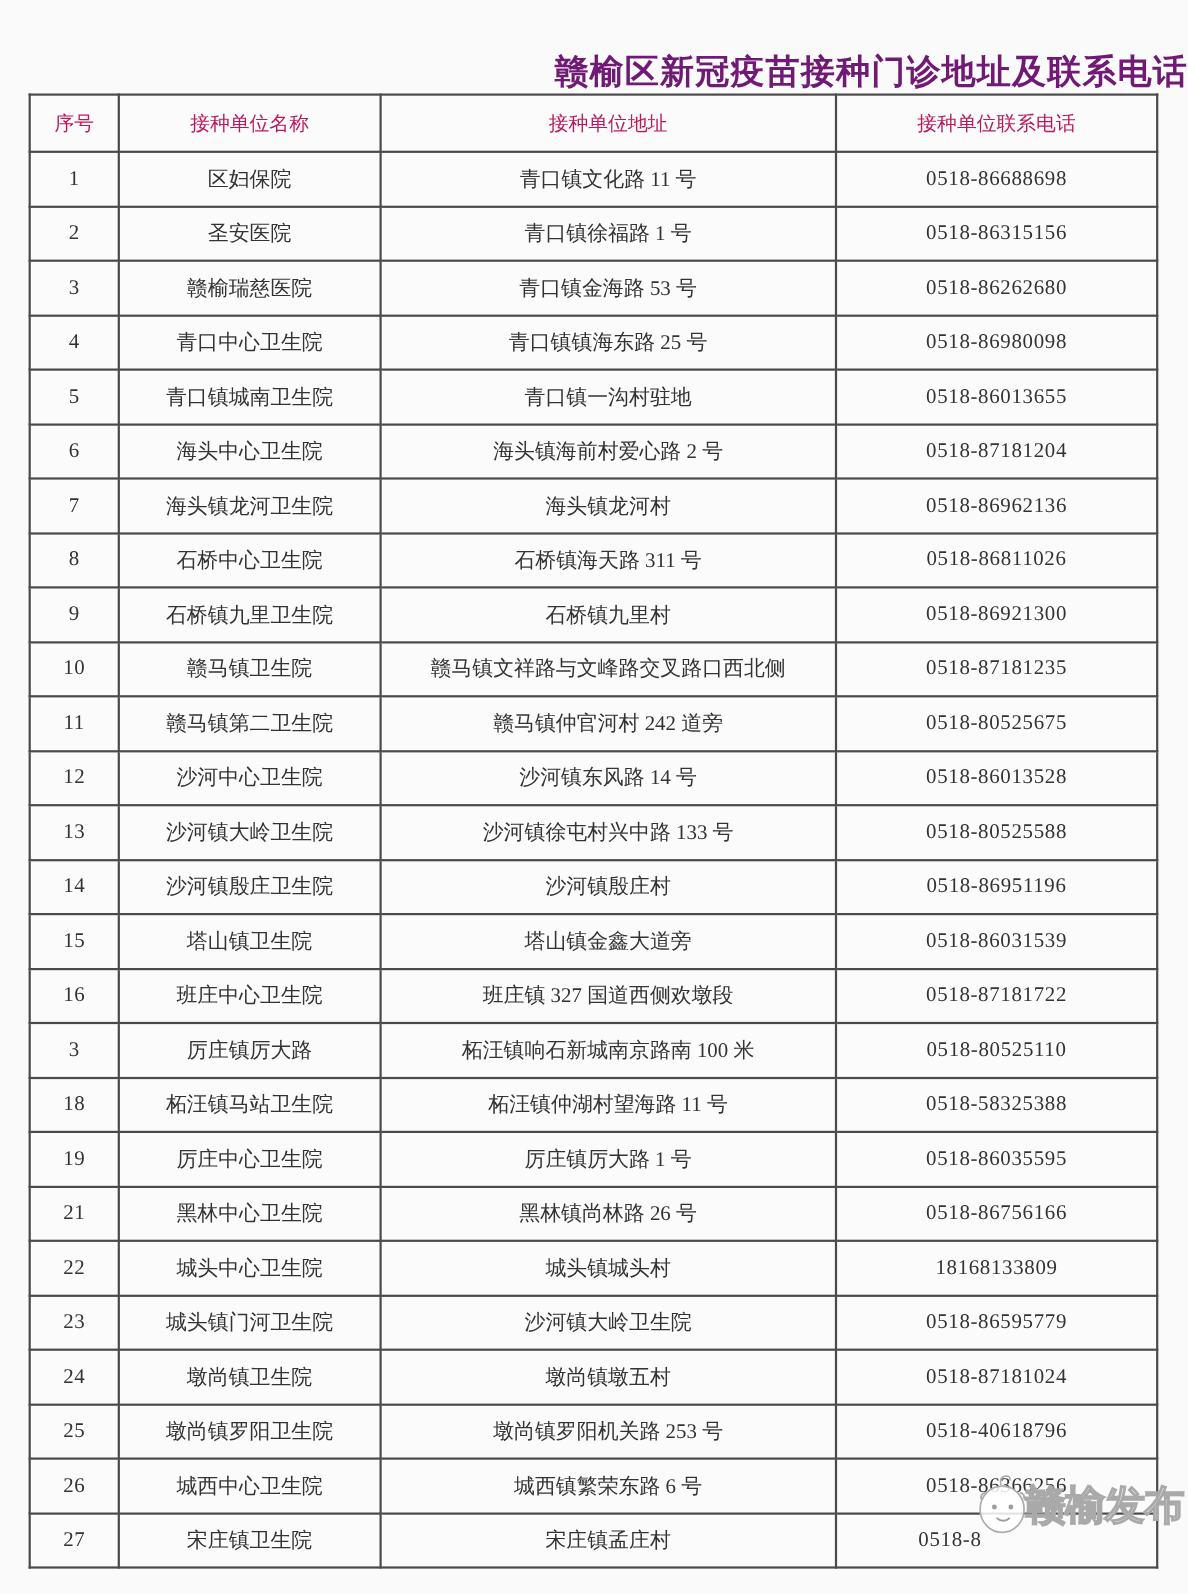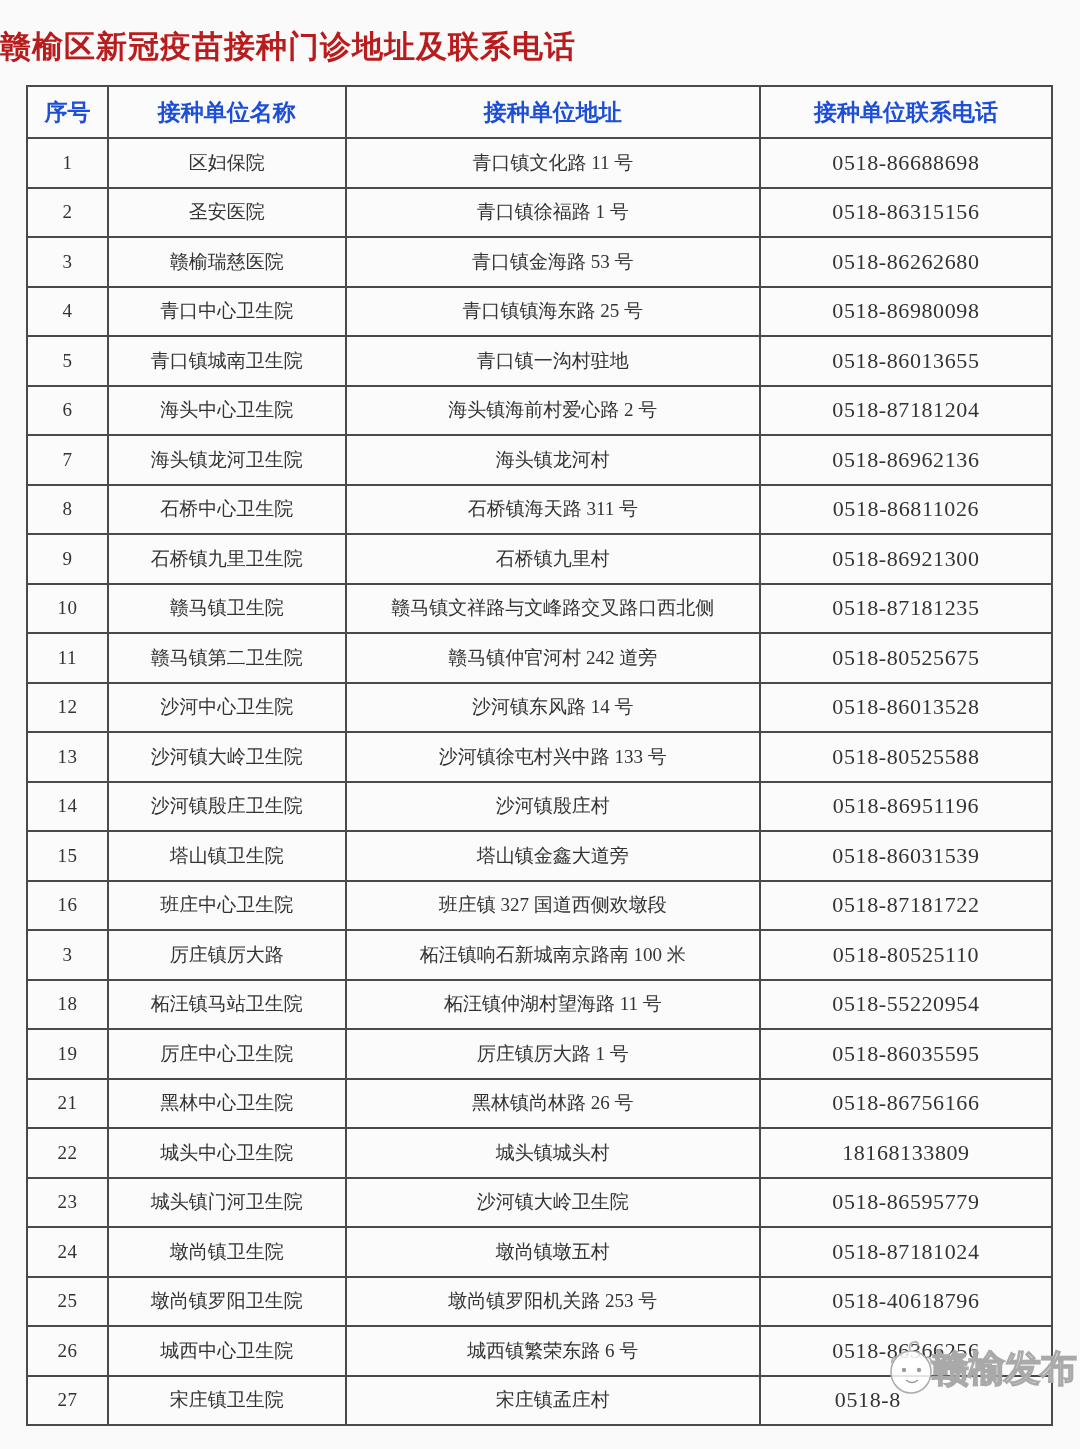--- a/index.html
+++ b/index.html
@@ -6,57 +6,57 @@
   body{
     position:relative;
     width:1080px;height:1449px;
     background:#fafafa;
     font-family:"Liberation Serif","DejaVu Serif",serif;
     color:#333;
     overflow:hidden;
   }
   .page-title{
     margin:0;
-    padding-top:26px;
-    text-align:left;
+    padding-top:44px;
+    text-align:right;
     font-family:"Liberation Sans","DejaVu Sans",sans-serif;
     font-weight:700;
     font-size:31px;
     letter-spacing:1px;
-    color:#b91c1c;
+    color:#701a75;
   }
   table.clinic-table{
     position:absolute;
     left:26px;top:85px;
     width:1027px;
     border-collapse:collapse;
     table-layout:fixed;
     background:#fbfbfb;
   }
   .clinic-table th,.clinic-table td{
     border:2px solid #4a4a4a;
     text-align:center;
     vertical-align:middle;
     padding:0 4px;
     overflow:hidden;
   }
   .clinic-table th{
     height:50px;
     font-family:"Liberation Sans","DejaVu Sans",sans-serif;
-    font-weight:700;
-    font-size:23px;
-    color:#1d4ed8;
+    font-weight:400;
+    font-size:18px;
+    color:#be185d;
   }
   .clinic-table td{
     height:47.5px;
     font-size:19px;
     color:#333;
   }
   td.cell-no{font-size:19px;letter-spacing:0.5px;}
-  td.cell-phone{font-size:22px;letter-spacing:0.6px;}
+  td.cell-phone{font-size:19px;letter-spacing:0.6px;}
   td.cell-phone.partial{
     text-align:left;
     padding-left:74px;
     position:relative;
   }
   .watermark{
     position:absolute;
     left:886px;top:1340px;
     display:flex;
     align-items:center;
@@ -212,21 +212,21 @@
     <td class="cell-no">3</td>
     <td class="cell-name">厉庄镇厉大路</td>
     <td class="cell-address">柘汪镇响石新城南京路南 100 米</td>
     <td class="cell-phone">0518-80525110</td>
   </tr>
 
   <tr>
     <td class="cell-no">18</td>
     <td class="cell-name">柘汪镇马站卫生院</td>
     <td class="cell-address">柘汪镇仲湖村望海路 11 号</td>
-    <td class="cell-phone">0518-55220954</td>
+    <td class="cell-phone">0518-58325388</td>
   </tr>
 
   <tr>
     <td class="cell-no">19</td>
     <td class="cell-name">厉庄中心卫生院</td>
     <td class="cell-address">厉庄镇厉大路 1 号</td>
     <td class="cell-phone">0518-86035595</td>
   </tr>
 
 

